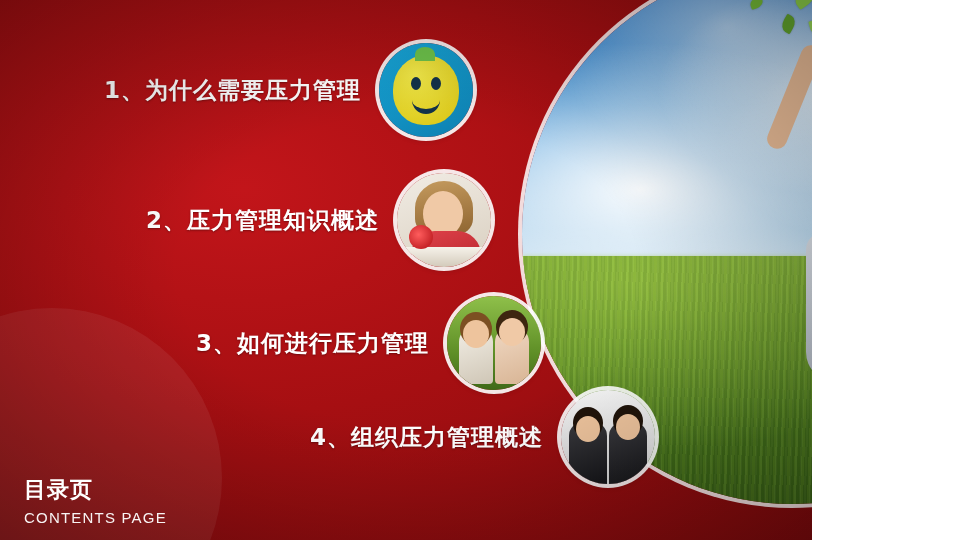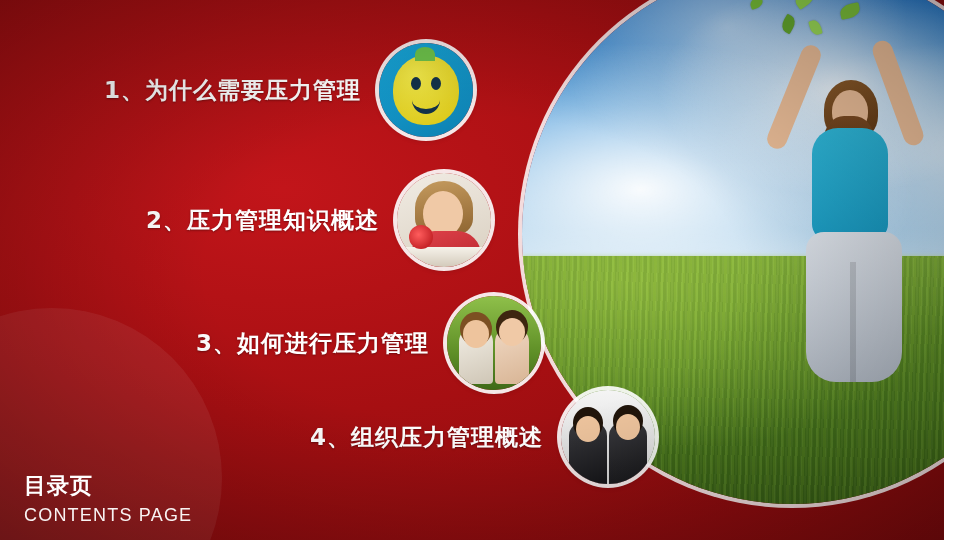--- a/index.html
+++ b/index.html
@@ -2,21 +2,21 @@
 <html><head>
 <meta charset="utf-8">
 <style>
   html, body {
     margin: 0;
     padding: 0;
     background: #ffffff;
   }
   #slide {
     position: relative;
-    width: 944px;
+    width: 812px;
     height: 540px;
     overflow: hidden;
     background: #b10d0d;
     font-family: "Liberation Sans", sans-serif;
   }
 
   
   .bg-base {
     position: absolute;
     inset: 0;
@@ -217,21 +217,21 @@
     bottom: 14px;
     color: #ffffff;
   }
   .footer-title {
     font-size: 22px;
     font-weight: bold;
     letter-spacing: 1px;
     font-family: "DejaVu Sans", "Liberation Sans", sans-serif;
   }
   .footer-sub {
-    font-size: 18px;
+    font-size: 15px;
     letter-spacing: 1.2px;
     margin-top: 4px;
     opacity: 0.95;
     font-family: "Liberation Sans", sans-serif;
   }
 </style>
 </head>
 <body>
 
 <div id="slide">

